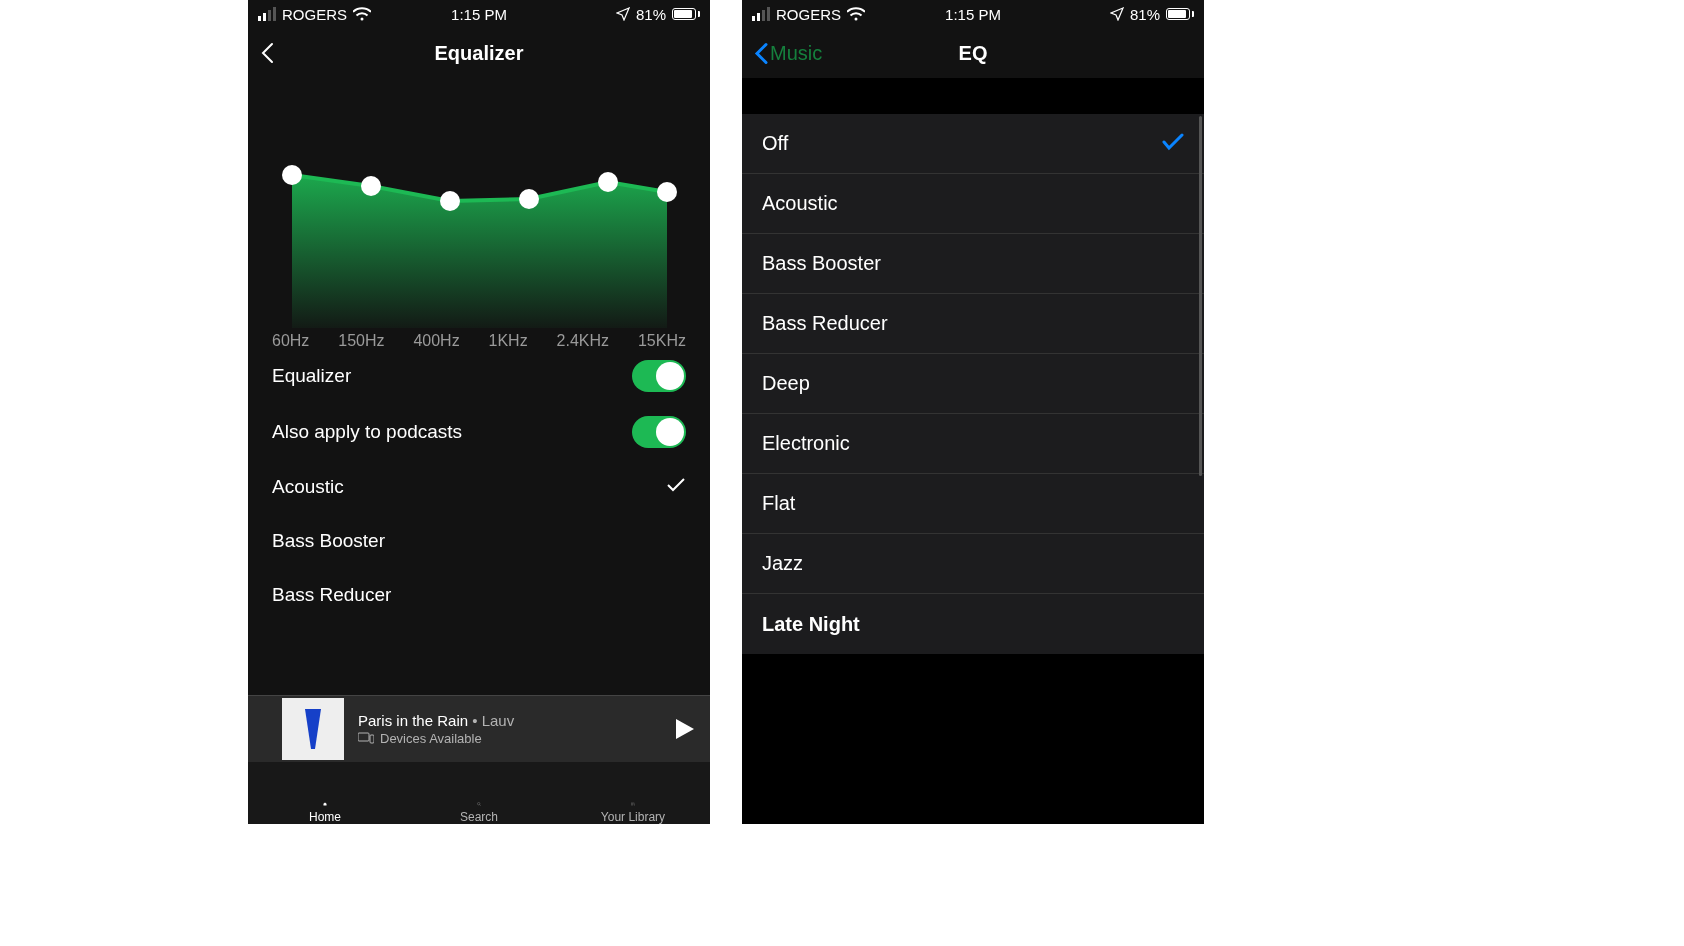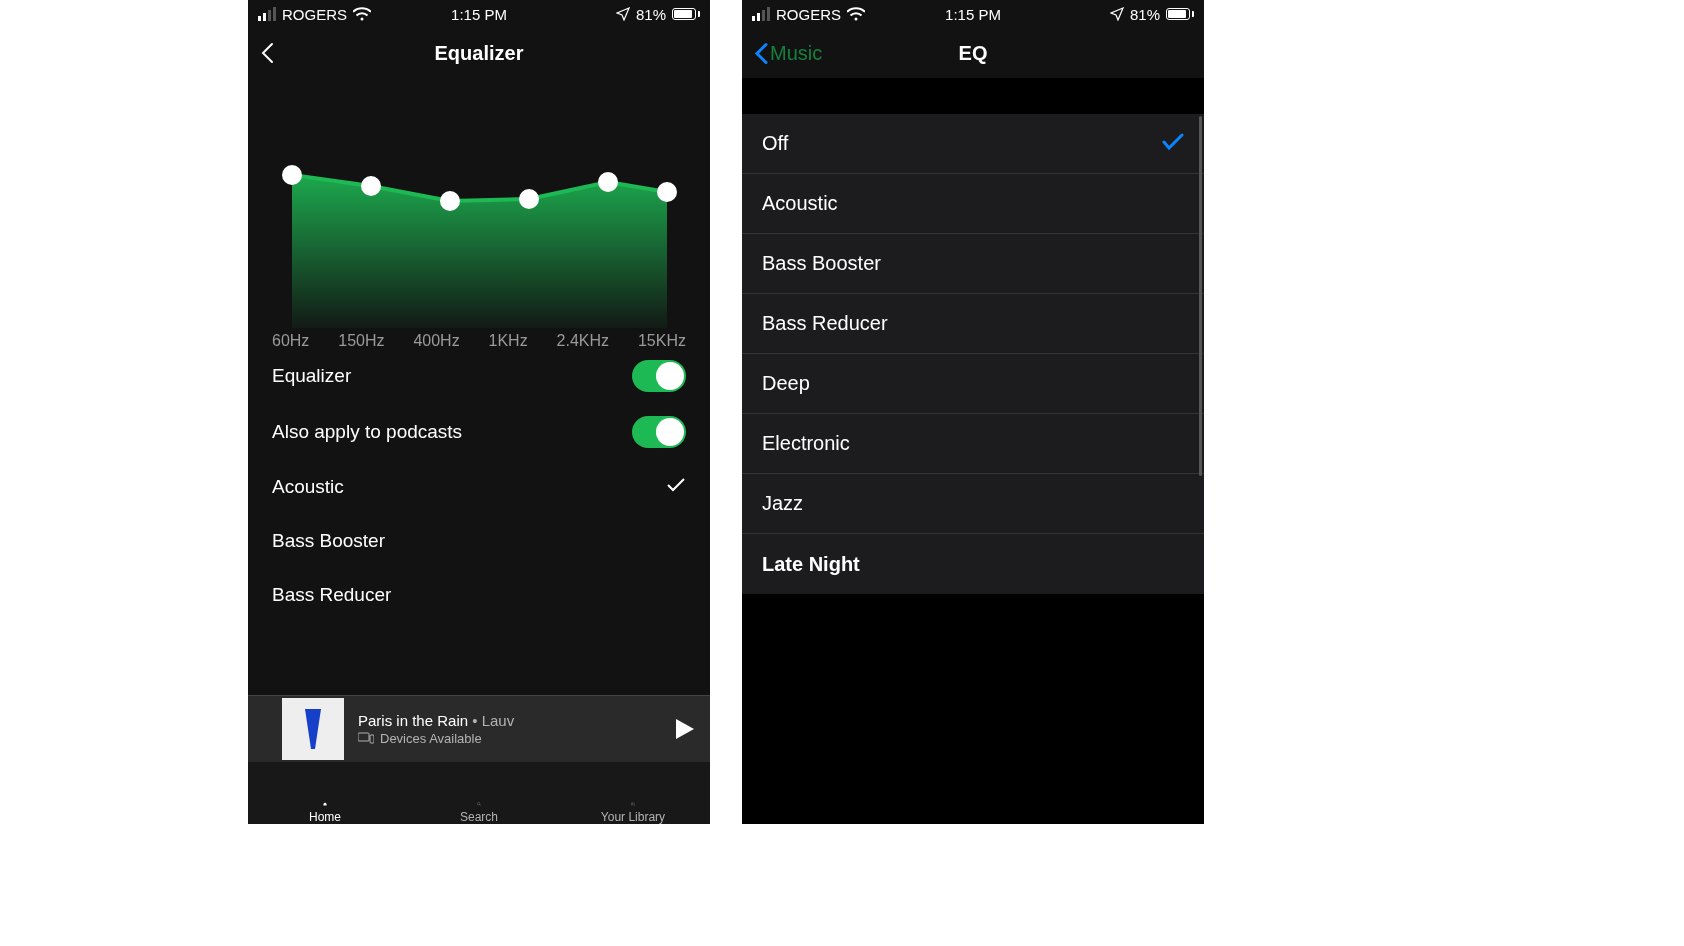--- a/index.html
+++ b/index.html
@@ -365,20 +365,23 @@
         <div class="list-row">
           <span>Bass Reducer</span>
         </div>
         <div class="list-row">
           <span>Deep</span>
         </div>
         <div class="list-row">
           <span>Electronic</span>
         </div>
         <div class="list-row">
+          <span>Flat</span>
+        </div>
+        <div class="list-row">
           <span>Jazz</span>
         </div>
         <div class="list-row">
           <span>Late Night</span>
         </div>
       </div>
     <div class="scroll-indicator"></div>
   </div>
 </div>
 

